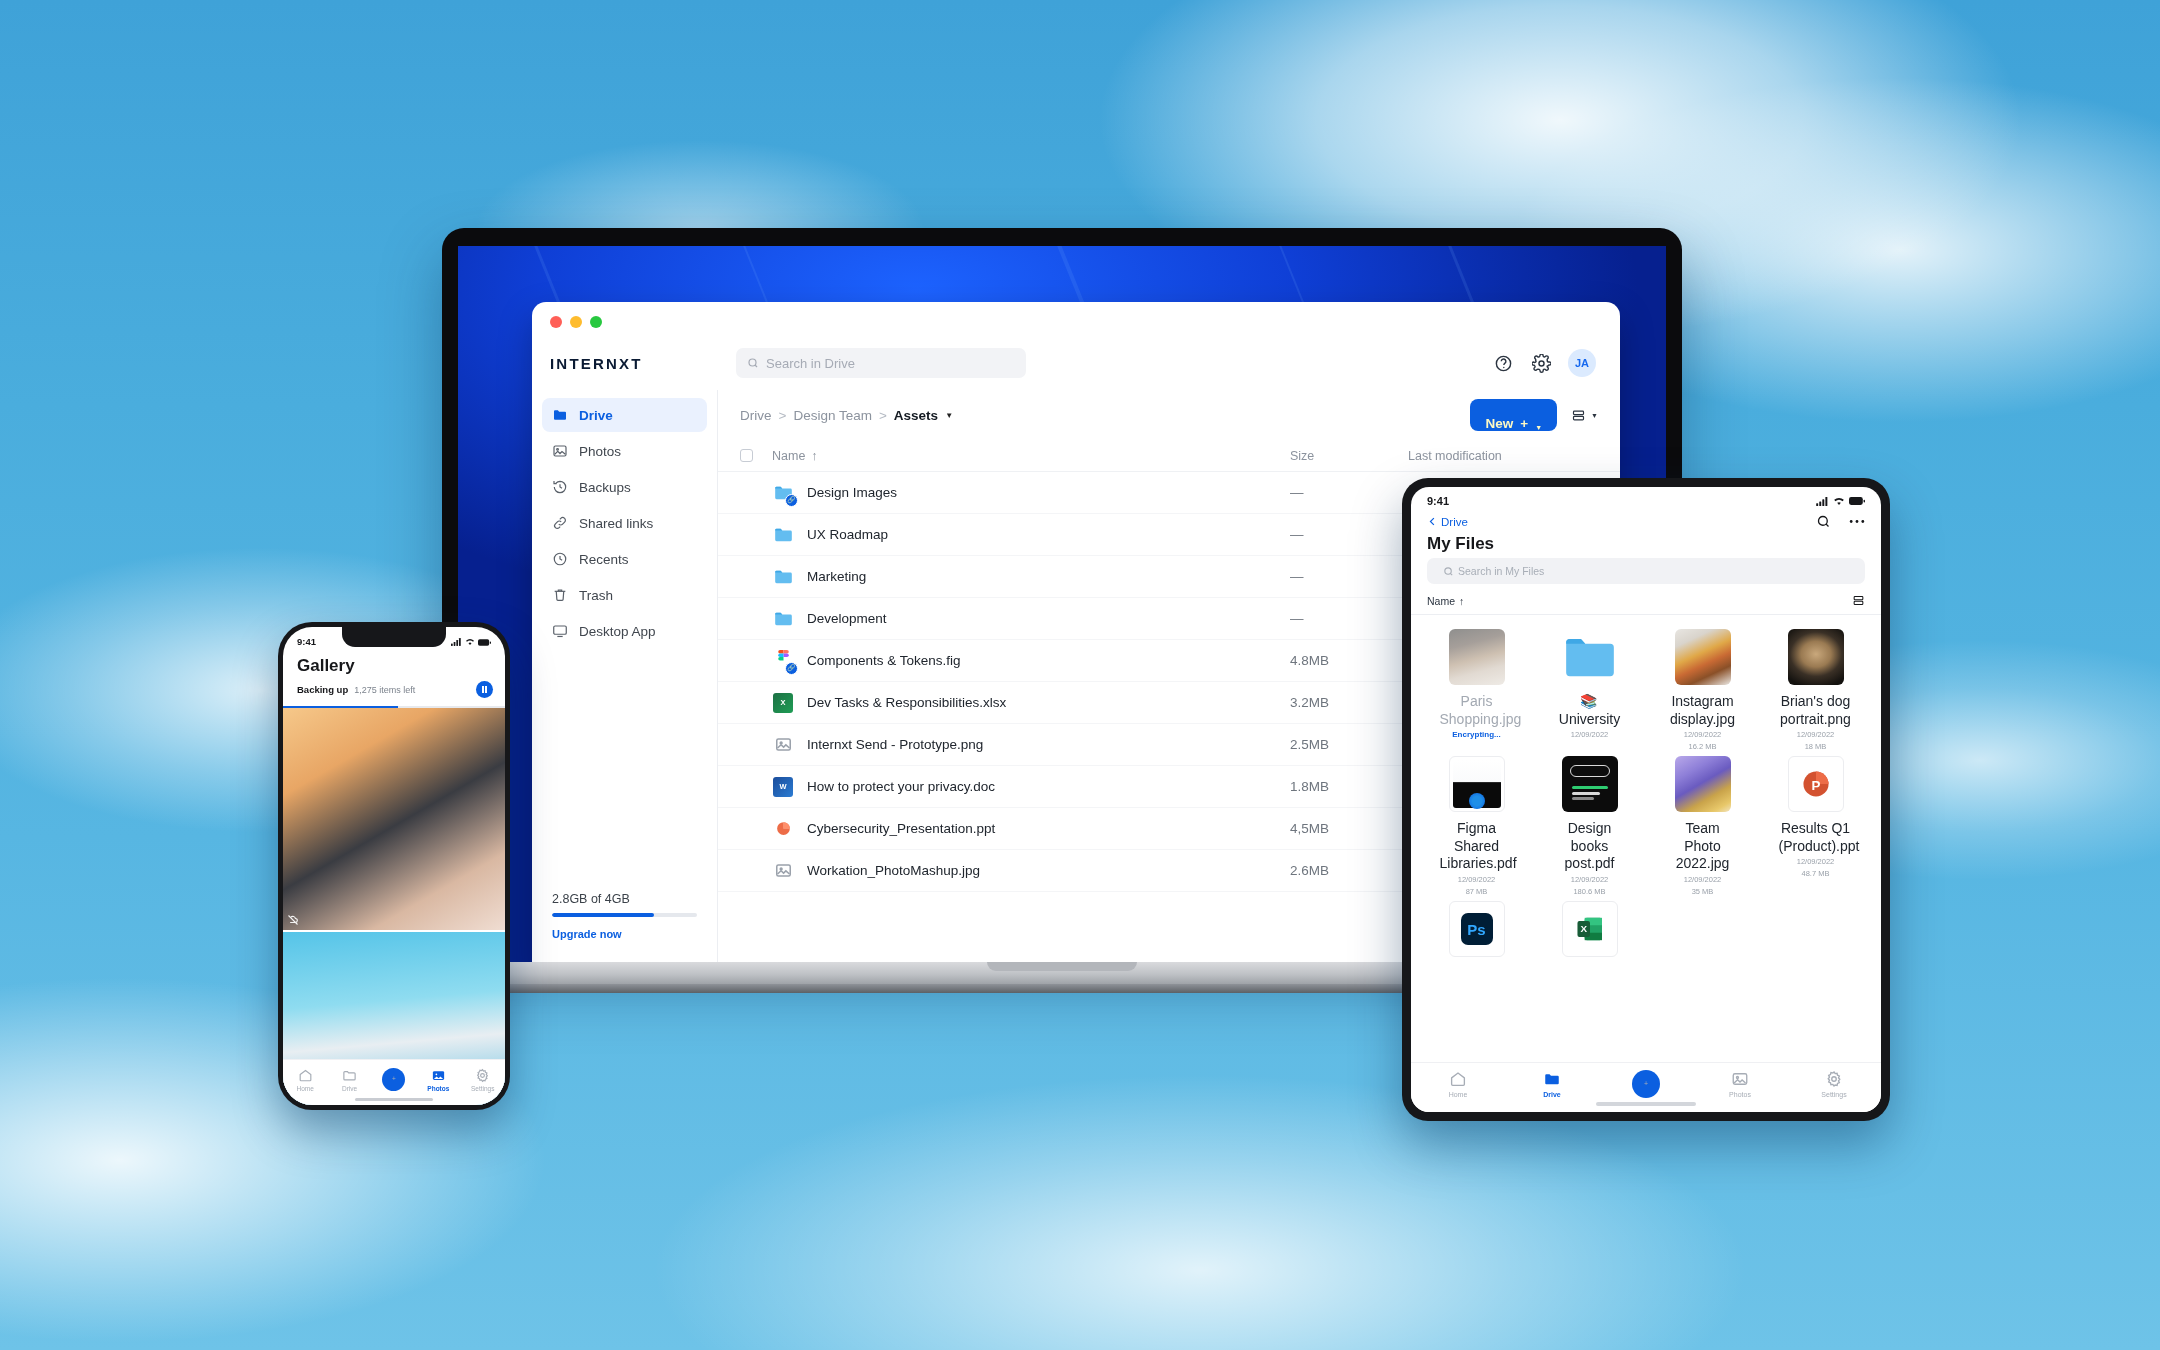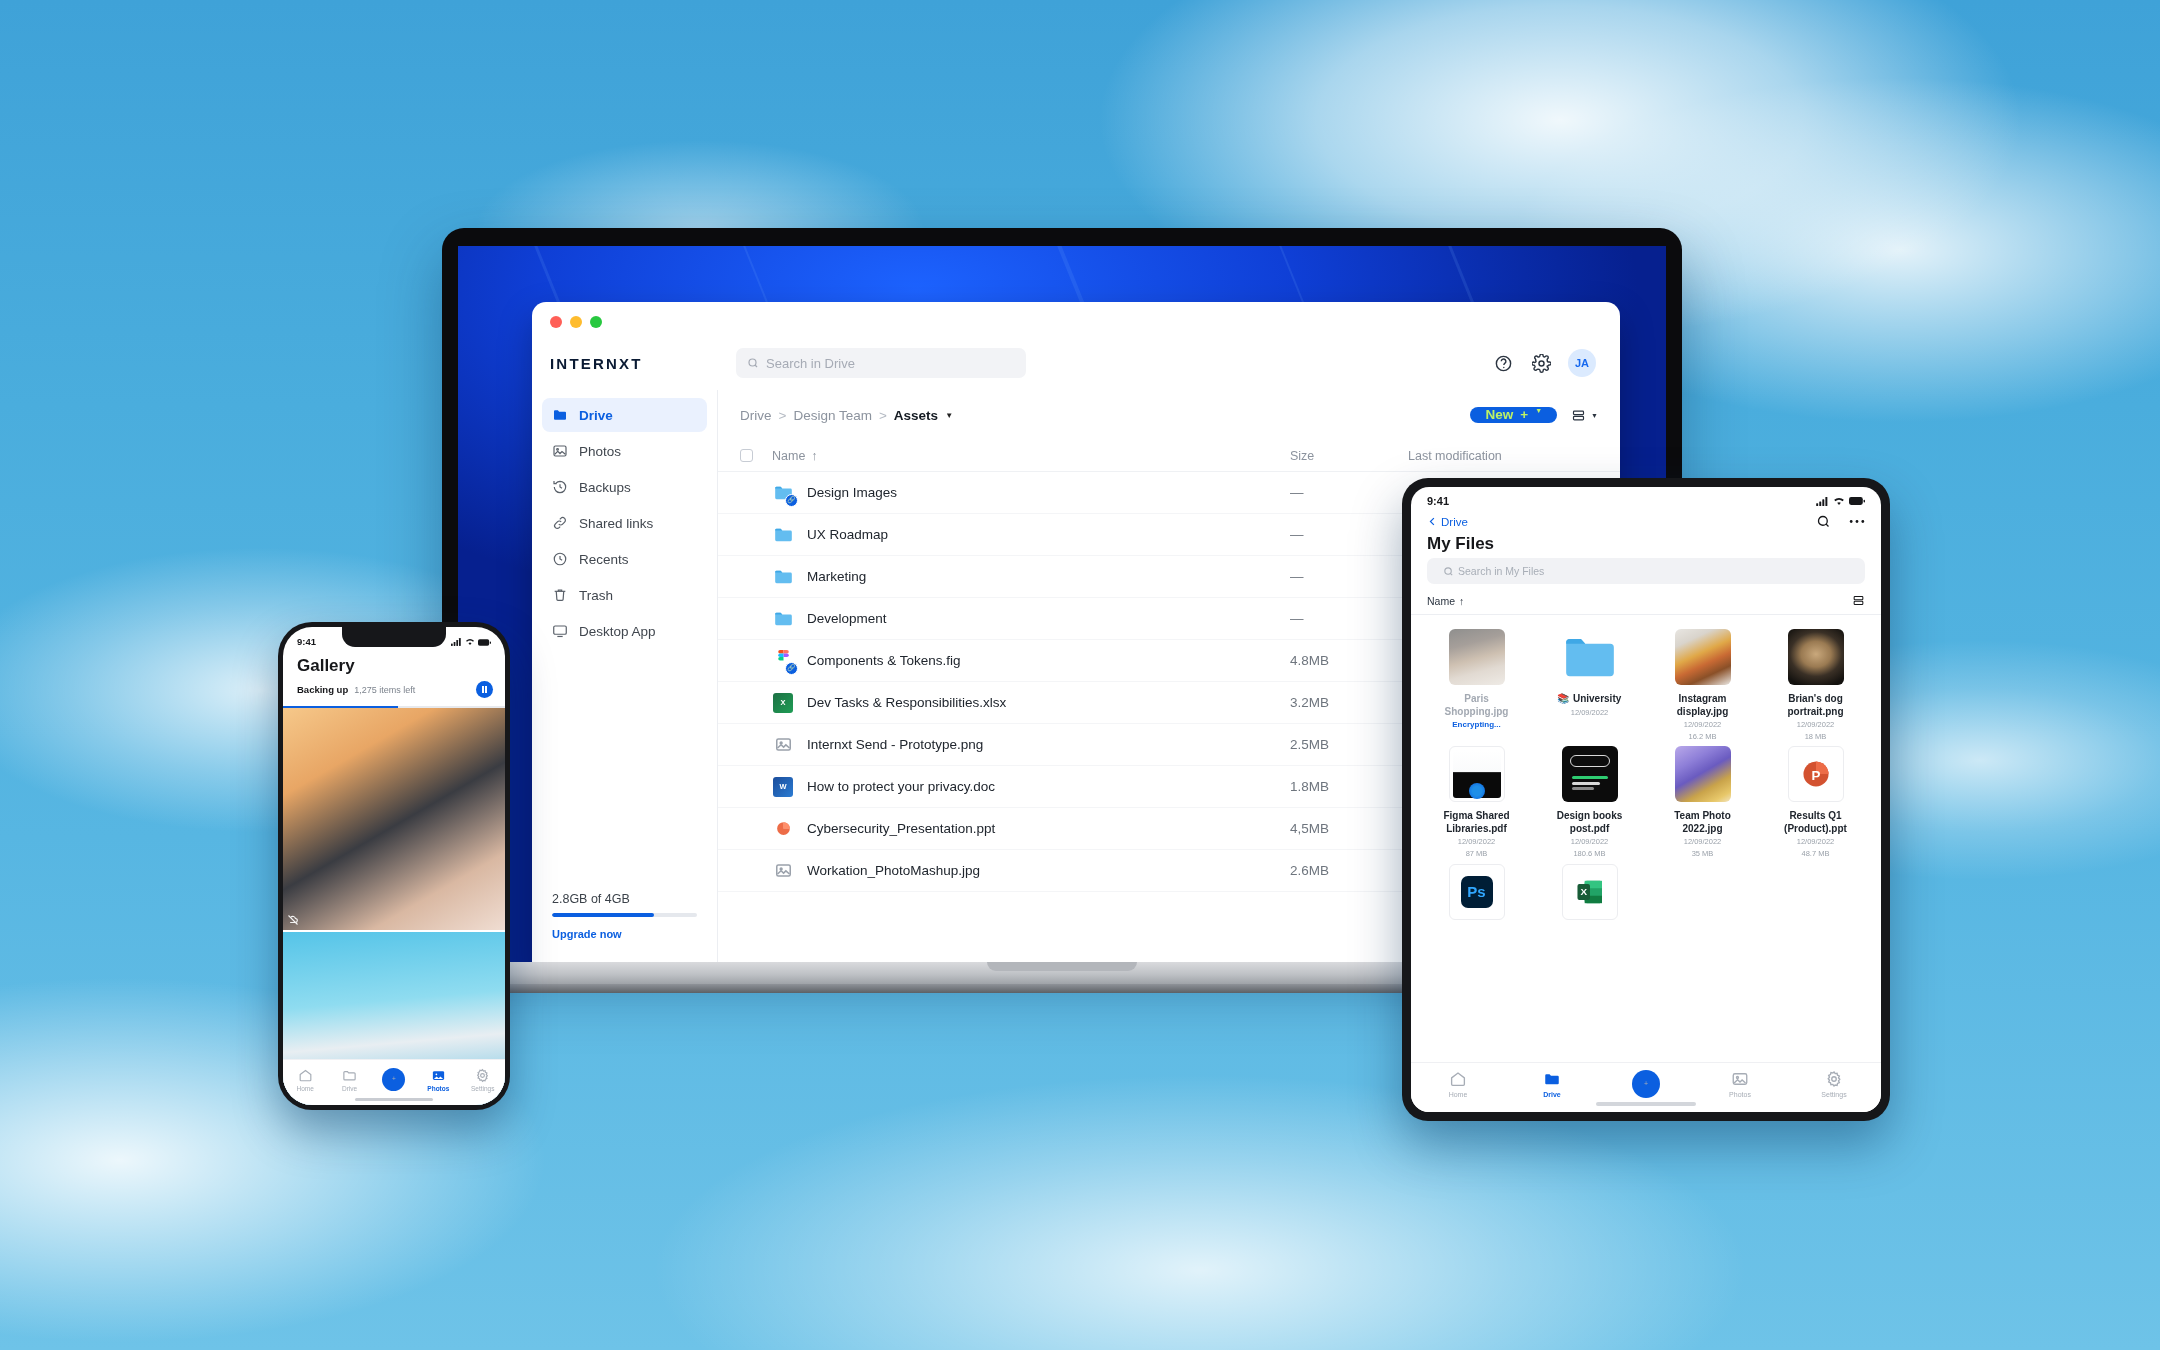--- a/index.html
+++ b/index.html
@@ -93,23 +93,23 @@
   .upgrade{ font-size:11px; color:#0b5fe0; font-weight:600; cursor:pointer; }
 
   .content{ flex:1; display:flex; flex-direction:column; min-width:0; }
   .crumbbar{ height:50px; display:flex; align-items:center; padding:0 22px; }
   .crumbs{ font-size:13.5px; color:#8c939e; display:flex; align-items:center; gap:7px; }
   .crumbs .cur{ color:#141a22; font-weight:600; }
   .crumbs .sep{ color:#b4bac3; }
   .caret{ font-size:8px; color:#222; }
   .crumb-right{ margin-left:auto; display:flex; align-items:center; gap:14px; }
   .new-btn{
-    background:#0b5fe0; color:#bef264; font-size:13.5px; font-weight:600;
-    height:16px; padding:0 15px; border-radius:8px; border:0; cursor:pointer;
-    display:flex;align-items:flex-start;gap:7px;
+    background:#0b5fe0; color:#fef9c3; font-size:13.5px; font-weight:600;
+    height:32px; padding:0 15px; border-radius:8px; border:0; cursor:pointer;
+    display:flex;align-items:flex-end;gap:7px;
   }
   .view-toggle{ display:flex;align-items:center;gap:5px; color:#2b3440; cursor:pointer; }
 
   .tbl-head{
     display:flex; align-items:center; height:32px; padding:0 22px;
     font-size:12.5px; color:#8c939e; border-bottom:1px solid #eff1f4;
   }
   .cb{ width:13px;height:13px;border:1.4px solid #c7ccd4;border-radius:3px; margin-right:19px; flex-shrink:0; }
   .col-name{ flex:1; display:flex;align-items:center;gap:6px; }
   .col-size{ width:118px; }
@@ -194,21 +194,21 @@
   .tb-sort .gridico{ margin-left:auto; }
   .tb-grid{
     flex:1; display:grid; grid-template-columns:repeat(4,1fr); gap:4px 2px;
     padding:14px 10px 0 10px; overflow:hidden; align-content:start;
   }
   .tb-item{ display:flex; flex-direction:column; align-items:center; text-align:center; }
   .tb-thumb{
     width:56px; height:56px; border-radius:6px; overflow:hidden; margin-bottom:8px;
     display:flex;align-items:center;justify-content:center; position:relative;
   }
-  .tb-name{ font-size:10px; color:#20262e; line-height:1.25; max-width:74px;font-weight:bold; }
+  .tb-name{ font-size:14px; color:#20262e; line-height:1.25; max-width:74px; }
   .tb-name.dim{ color:#a3a9b2; }
   .tb-meta{ font-size:7.5px; color:#9aa1aa; line-height:1.35; margin-top:2px; }
   .tb-enc{ font-size:8px; color:#0b5fe0; font-weight:600; margin-top:2px; }
   .tb-nav-bar{
     position:absolute; left:0; right:0; bottom:0; height:50px; background:#fff;
     display:flex; align-items:center; justify-content:space-around; padding-bottom:8px;
     border-top:1px solid #eff0f3;
   }
   .tb-nav-item{ display:flex; flex-direction:column; align-items:center; gap:3px; width:46px; }
   .tb-nav-item span{ font-size:7px; color:#a7adb6; }

